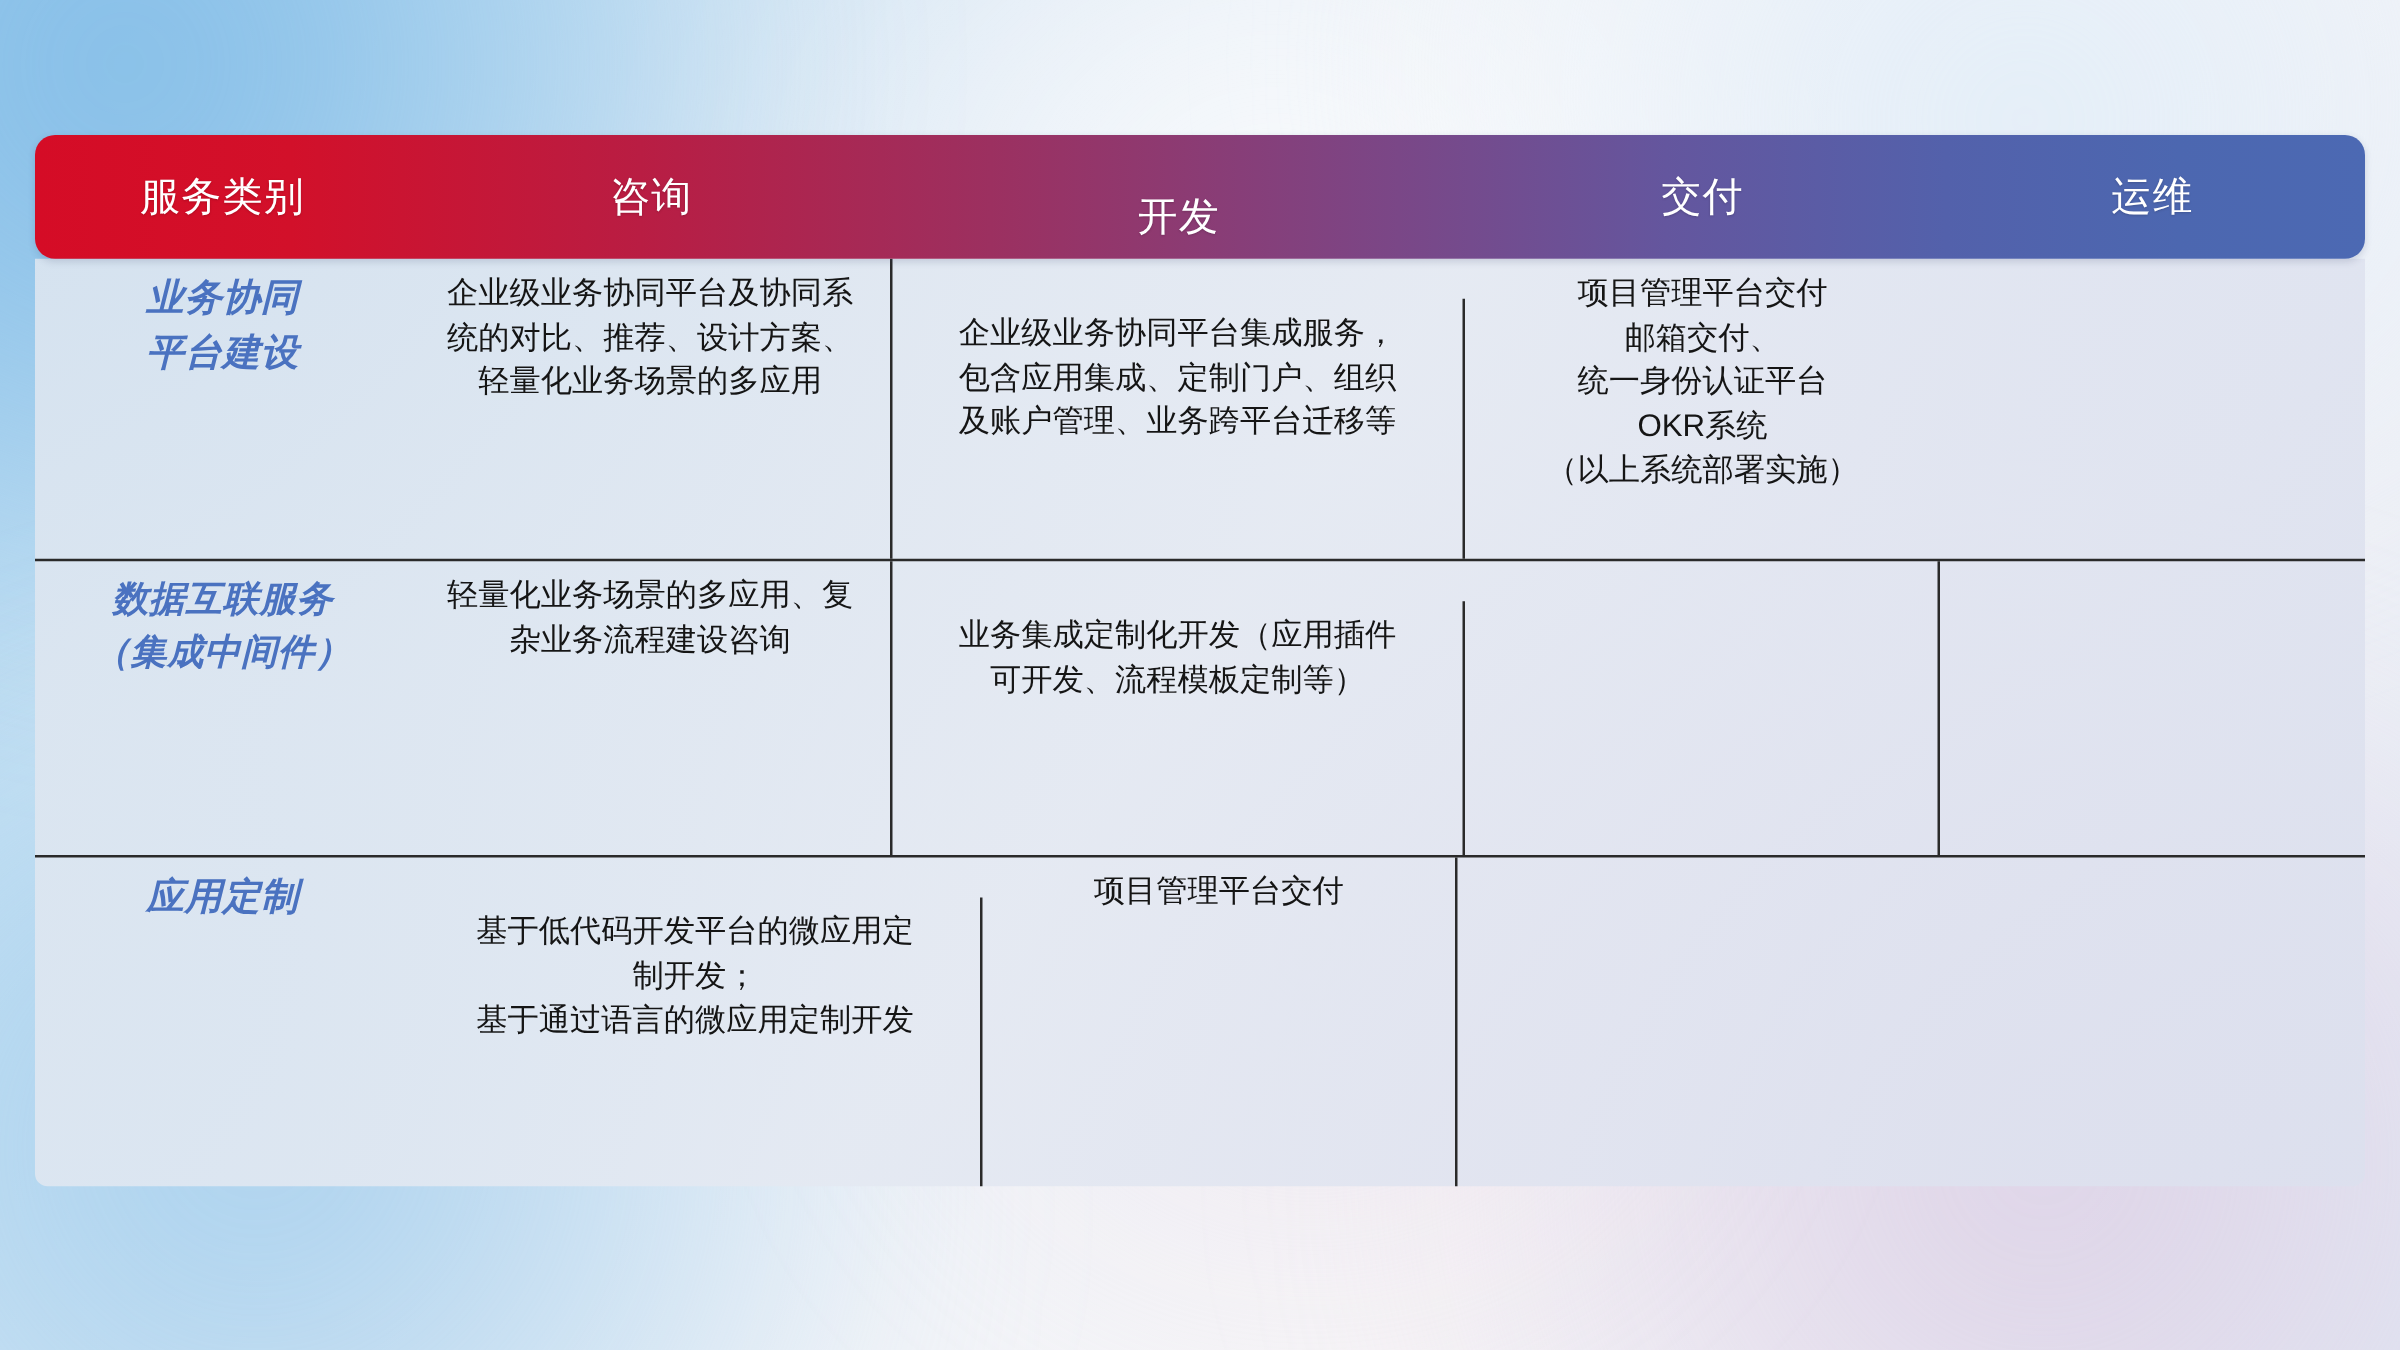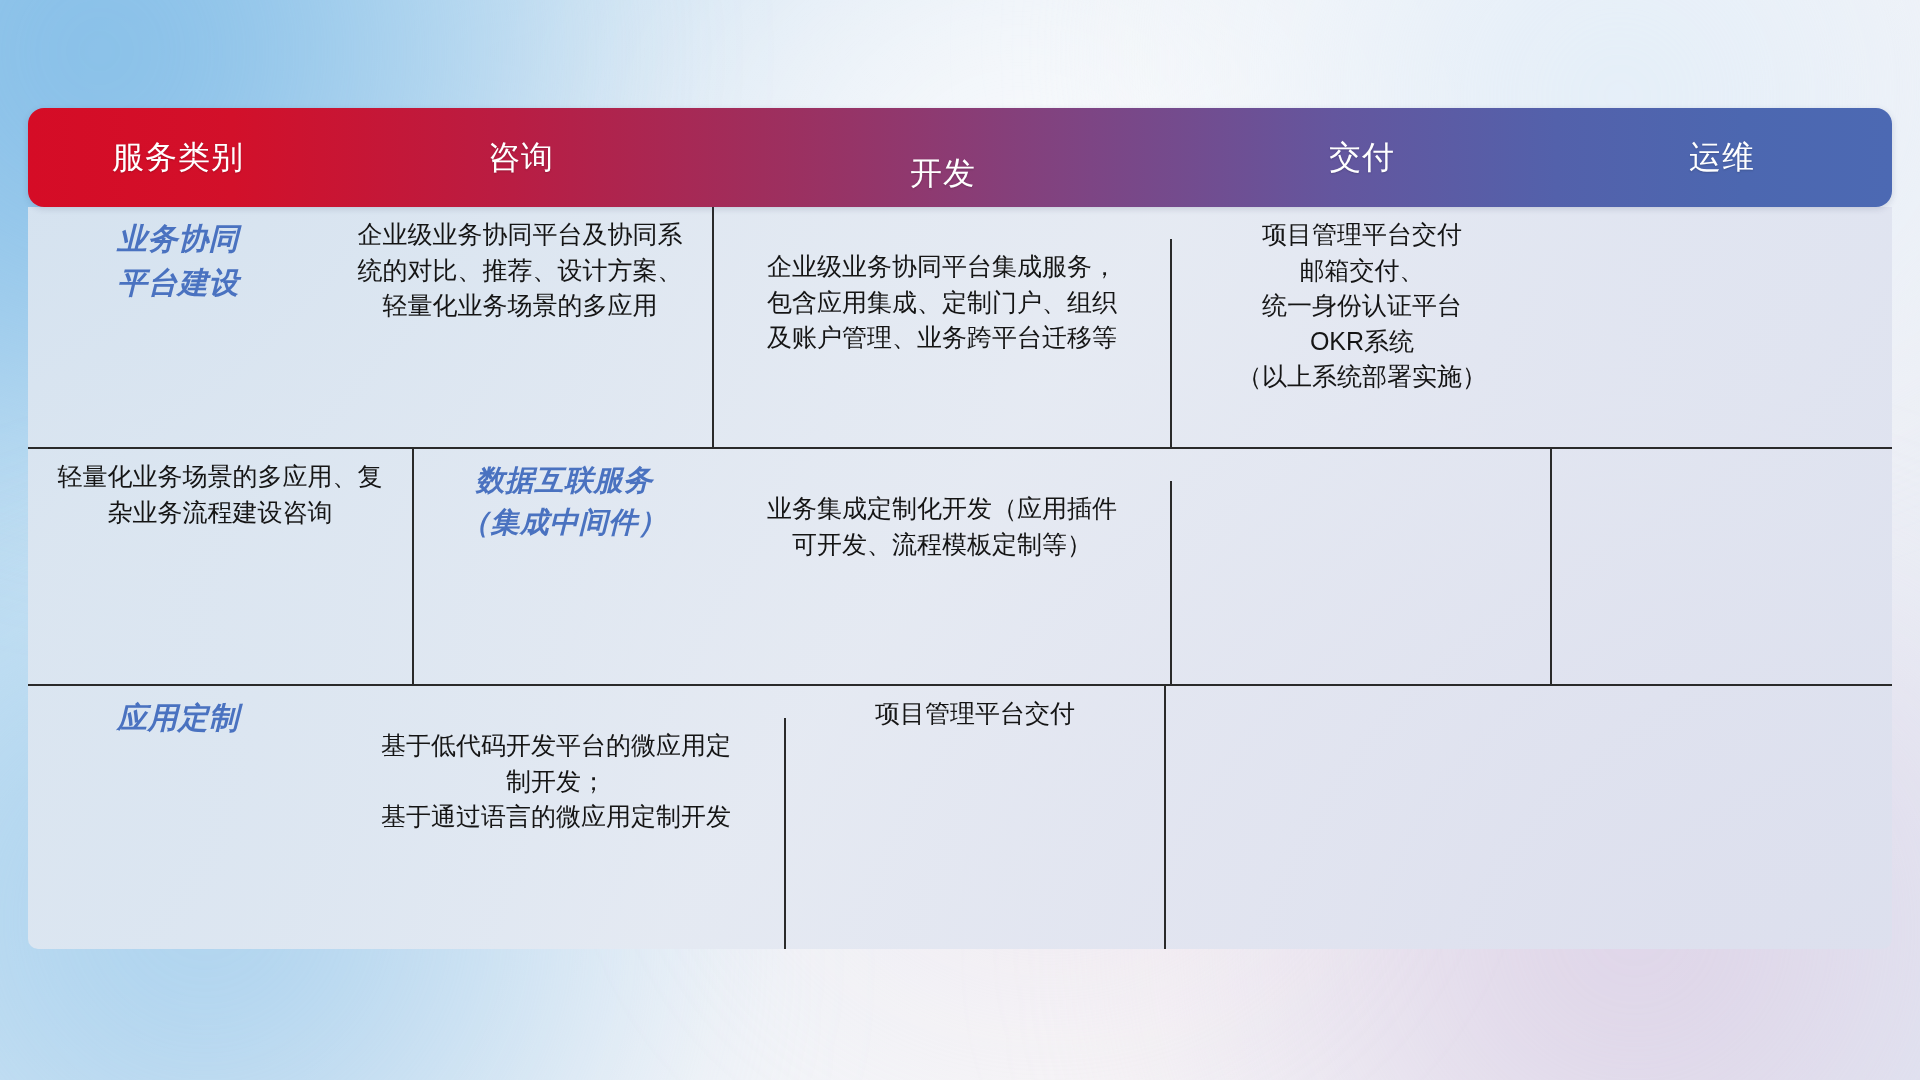--- a/index.html
+++ b/index.html
@@ -133,27 +133,27 @@
       <div class="cell c3 w3">
         <div class="body-text">项目管理平台交付
 邮箱交付、
 统一身份认证平台
 OKR系统
 （以上系统部署实施）</div>
       </div>
     </div>
 
     <div class="row r1">
+      <div class="cell c0 w0">
+        <div class="label small">数据互联服务
+（集成中间件）</div>
+      </div>
       <div class="cell c1 w1">
         <div class="body-text">轻量化业务场景的多应用、复
 杂业务流程建设咨询</div>
-      </div>
-      <div class="cell c0 w0">
-        <div class="label small">数据互联服务
-（集成中间件）</div>
       </div>
       <div class="cell c2 w2">
         <div class="body-text">业务集成定制化开发（应用插件
 可开发、流程模板定制等）</div>
       </div>
       <div class="cell c3 w3">
         <div class="body-text"></div>
       </div>
       <div class="cell c4 w4">
         <div class="body-text"></div>

